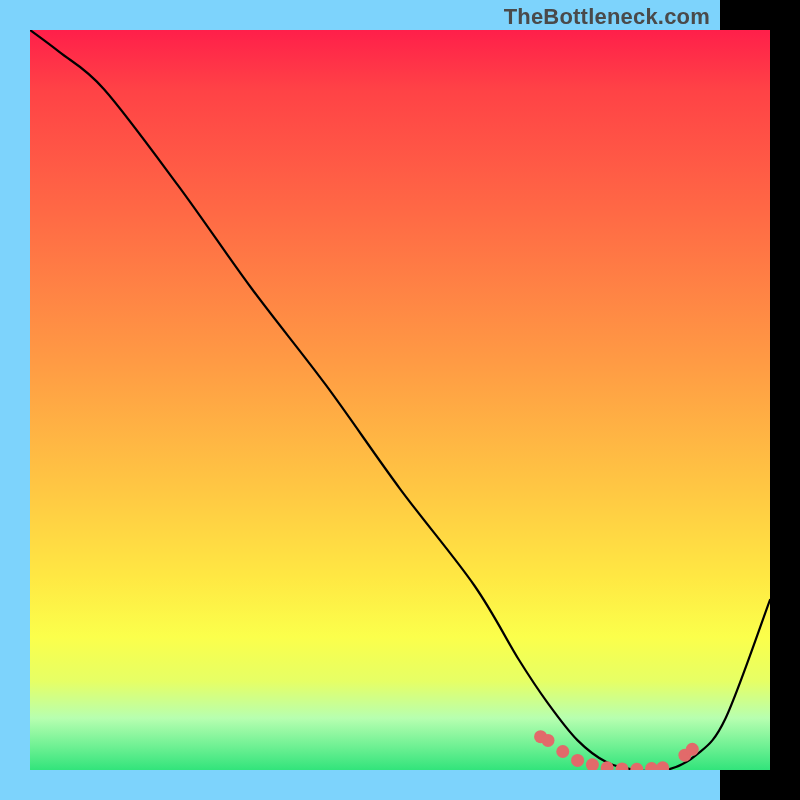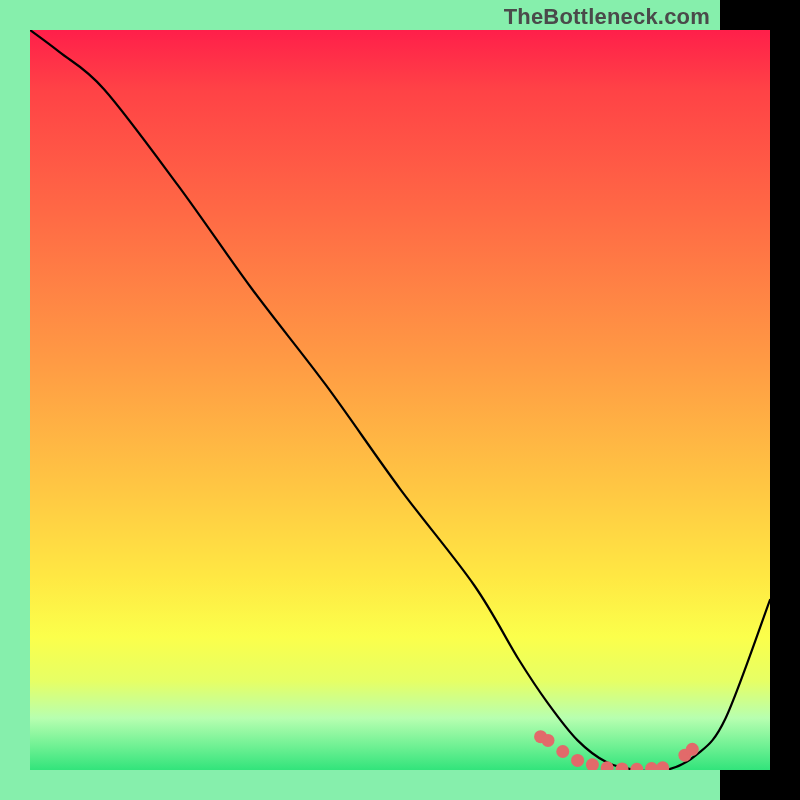--- a/index.html
+++ b/index.html
@@ -8,21 +8,21 @@
     width: 800px;
     height: 800px;
     background: #000;
     overflow: hidden;
     font-family: Arial, Helvetica, sans-serif;
   }
   .frame {
     position: relative;
     width: 720px;
     height: 800px;
-    background: #86efac;
+    background: #7dd3fc;
   }
   .watermark {
     position: absolute;
     top: 4px;
     right: 10px;
     color: #4a4a4a;
     font-size: 22px;
     font-weight: 600;
     letter-spacing: 0.2px;
     z-index: 5;

